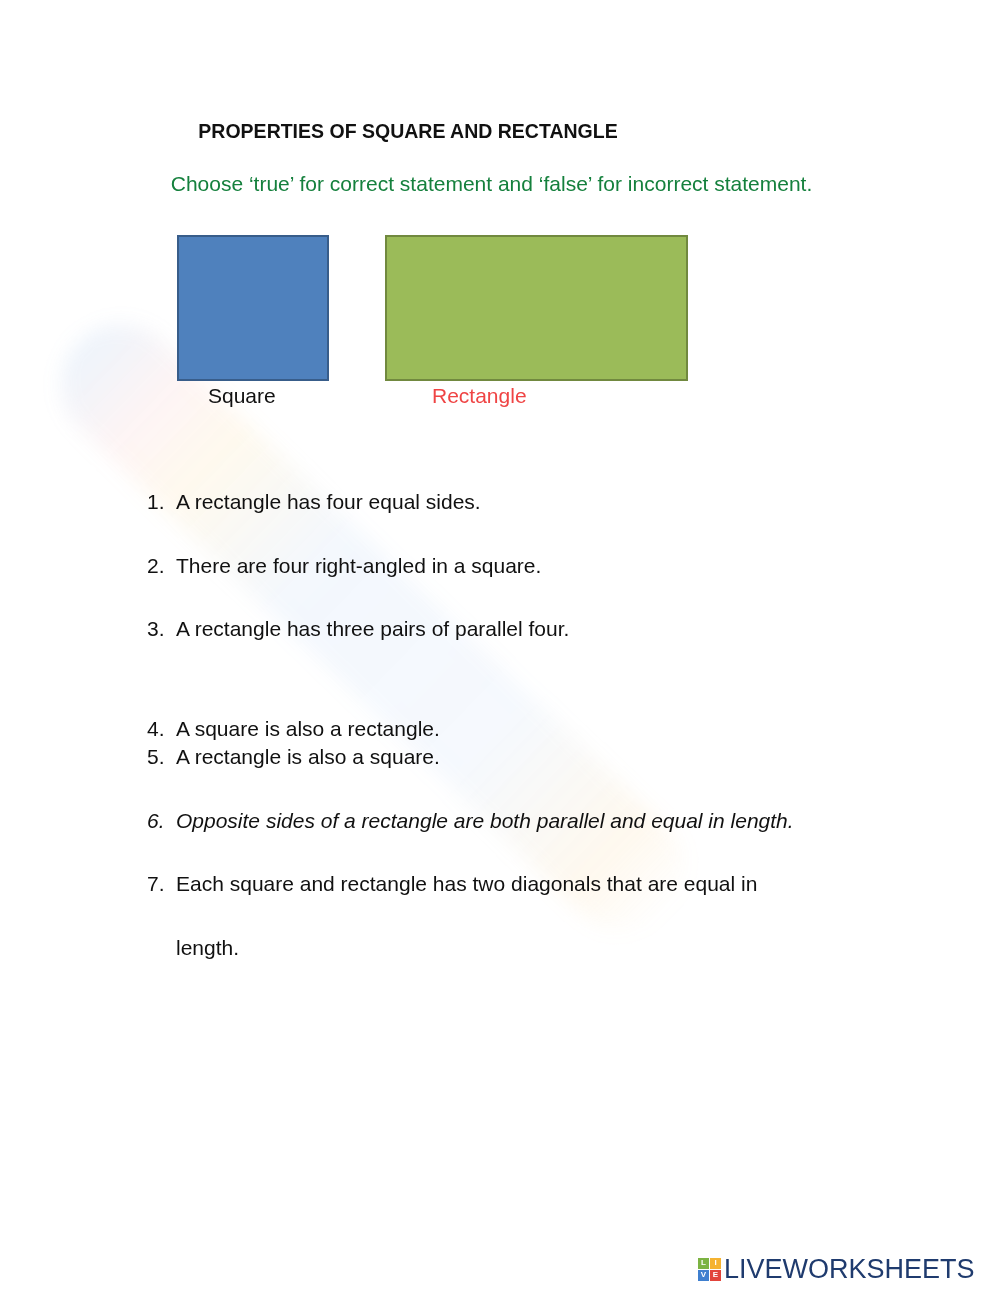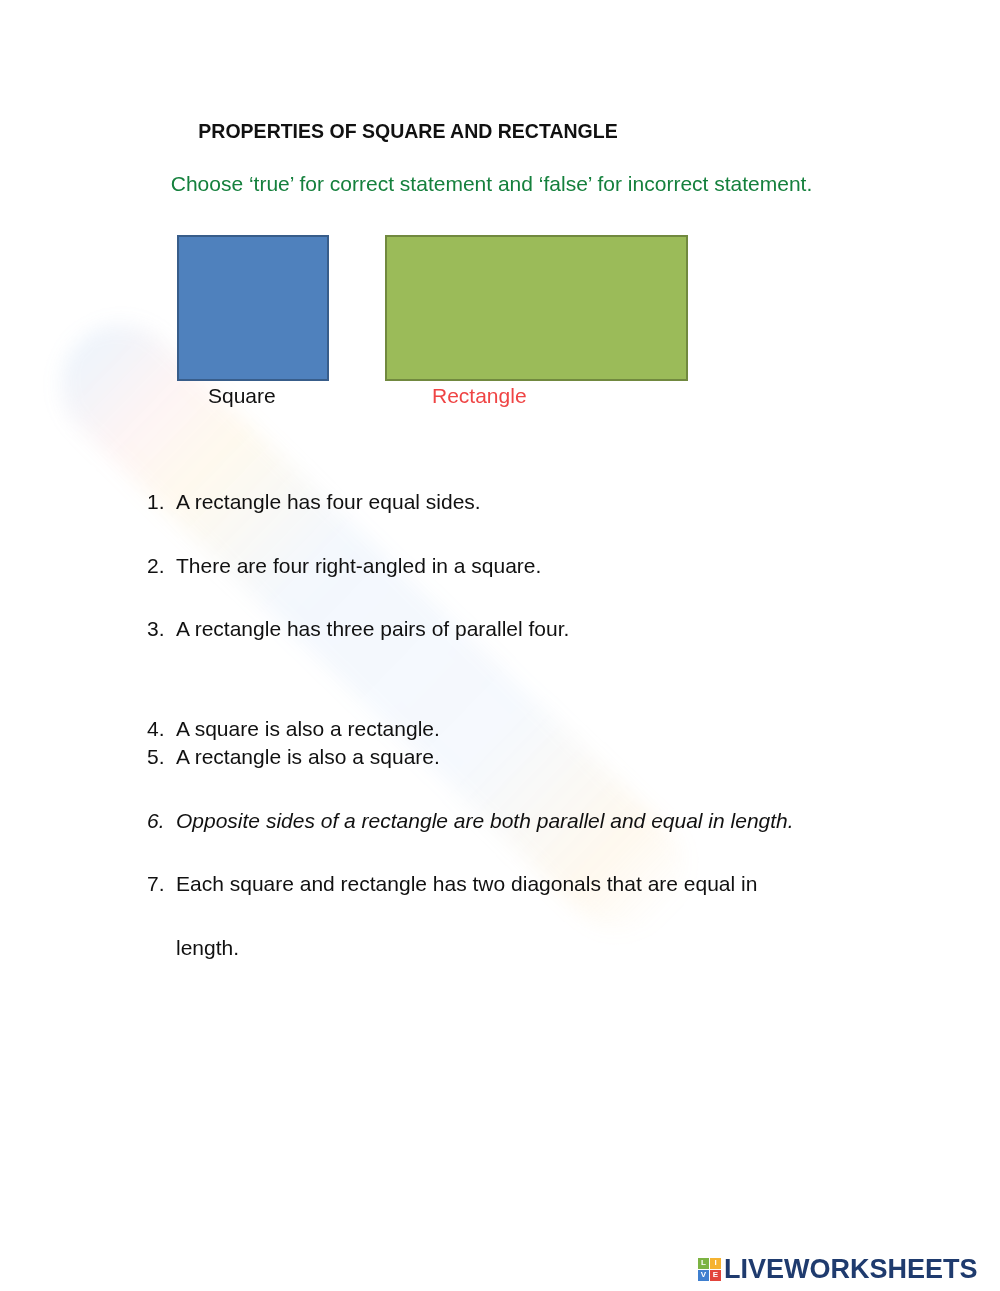--- a/index.html
+++ b/index.html
@@ -128,21 +128,21 @@
     .logo-grid span {
       display: flex;
       align-items: center;
       justify-content: center;
       font-size: 8px;
       font-weight: bold;
       color: #ffffff;
       line-height: 1;
     }
     .logo-text {
-      font-weight: bold;
+      font-weight: normal;
       font-size: 27px;
       color: #1f3b6e;
       letter-spacing: 0px;
       line-height: 1;
     }
   </style>
 </head>
 <body>
 
 <div class="watermark"></div>

